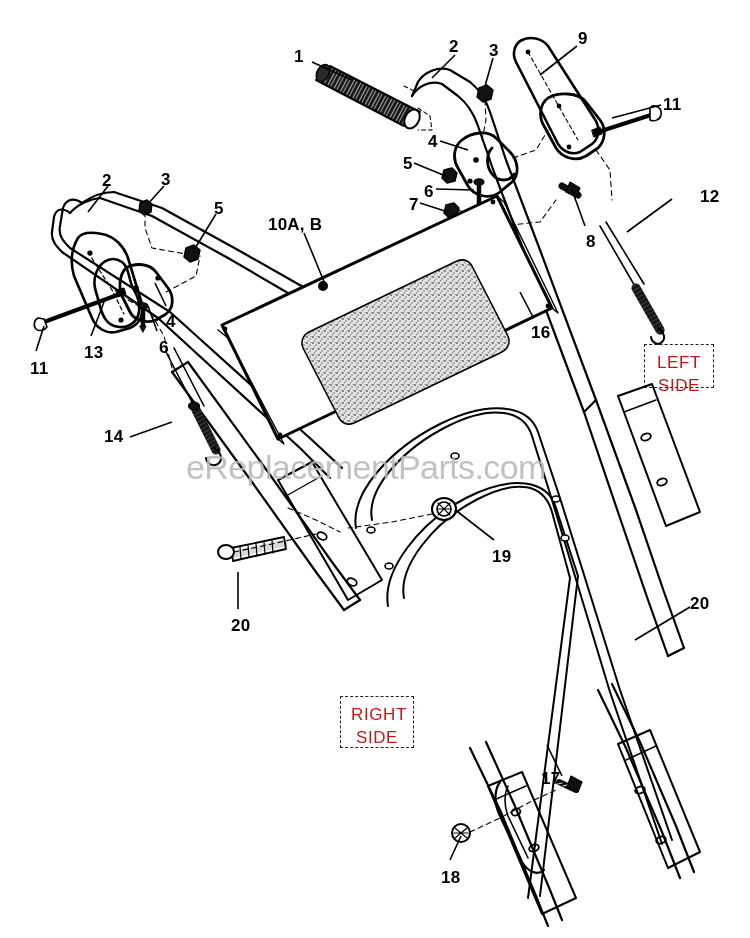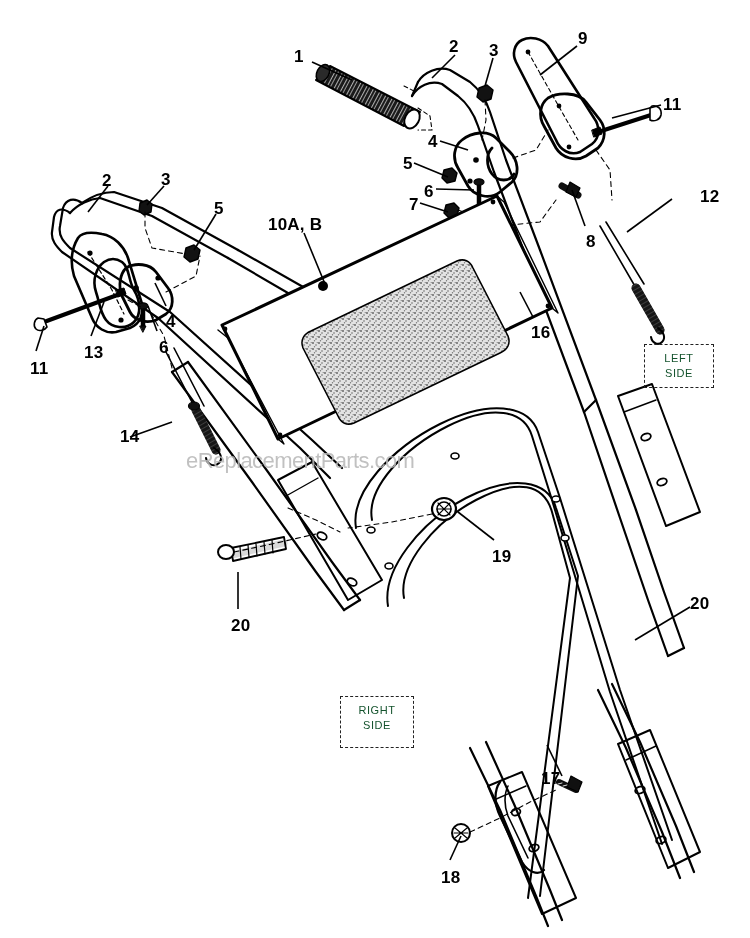--- a/index.html
+++ b/index.html
@@ -29,36 +29,36 @@
     font-size: 17px;
     color: #000000;
     white-space: nowrap;
     line-height: 1;
     letter-spacing: 0.2px;
   }
   .side-box {
     position: absolute;
     border: 1px dashed #222222;
     font-family: "Liberation Sans", sans-serif;
-    font-size: 11px;
-    color: #14532d;
+    font-size: 17px;
+    color: #b91c1c;
     text-align: center;
     line-height: 1.38;
     letter-spacing: 0.6px;
     padding: 6px 10px 7px 10px;
     box-sizing: border-box;
     background: transparent;
   }
   .side-box .sb-line { display: block; }
   #watermark {
     position: absolute;
     left: 186px;
     top: 448px;
     font-family: "Liberation Sans", sans-serif;
-    font-size: 22px;
+    font-size: 34px;
     font-weight: normal;
     color: #b9b9b9;
     opacity: 0.88;
     white-space: nowrap;
     letter-spacing: -0.6px;
     pointer-events: none;
   }
 </style>
 </head>
 <body>
@@ -428,21 +428,21 @@
       <div class="callout" style="left: 672px; top: 188px; margin-left: 28px;">12</div>
       <div class="callout" style="left: 102px; top: 172px;">2</div>
       <div class="callout" style="left: 161px; top: 171px;">3</div>
       <div class="callout" style="left: 214px; top: 200px;">5</div>
       <div class="callout" style="left: 268px; top: 216px; text-align: right;">10A, B</div>
       <div class="callout" style="left: 166px; top: 313px;">4</div>
       <div class="callout" style="left: 159px; top: 339px;">6</div>
       <div class="callout" style="left: 84px; top: 344px;">13</div>
       <div class="callout" style="left: 30px; top: 360px;">11</div>
       <div class="callout" style="left: 531px; top: 324px;">16</div>
-      <div class="callout" style="left: 120px; top: 428px;">14</div>
+      <div class="callout" style="left: 104px; top: 428px;">14</div>
       <div class="callout" style="left: 492px; top: 548px;">19</div>
       <div class="callout" style="left: 231px; top: 617px;">20</div>
       <div class="callout" style="left: 690px; top: 595px;">20</div>
       <div class="callout" style="left: 541px; top: 770px; text-align: right;">17</div>
       <div class="callout" style="left: 441px; top: 869px;">18</div>
       <div class="side-box" style="left: 644px; top: 344px; width: 70px; height: 44px;">
         <span class="sb-line">LEFT</span>
         <span class="sb-line">SIDE</span>
       </div>
       <div class="side-box" style="left: 340px; top: 688px; width: 74px; height: 52px; margin-top: 8px;">

